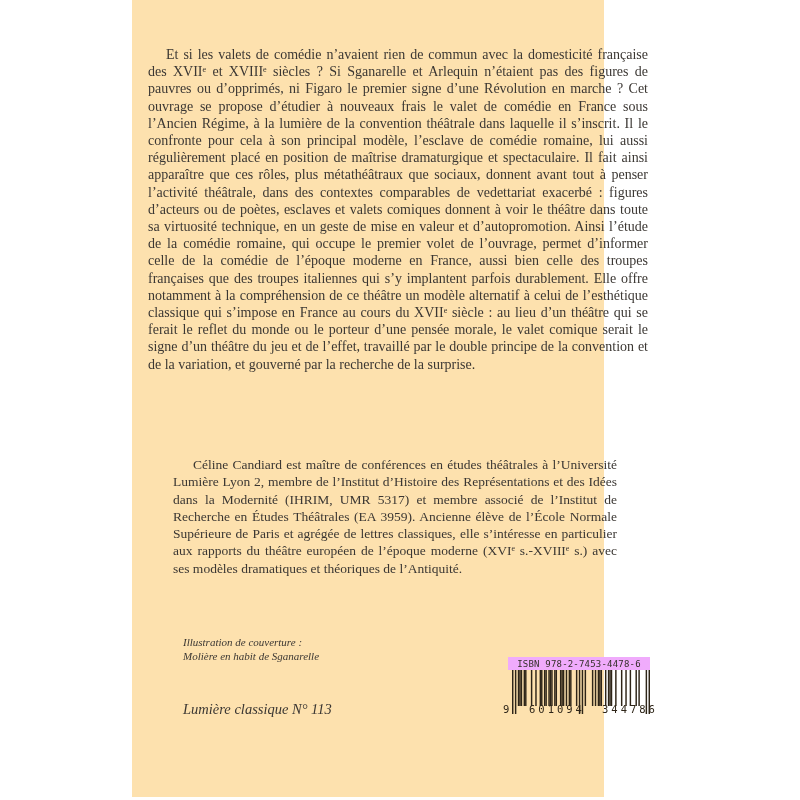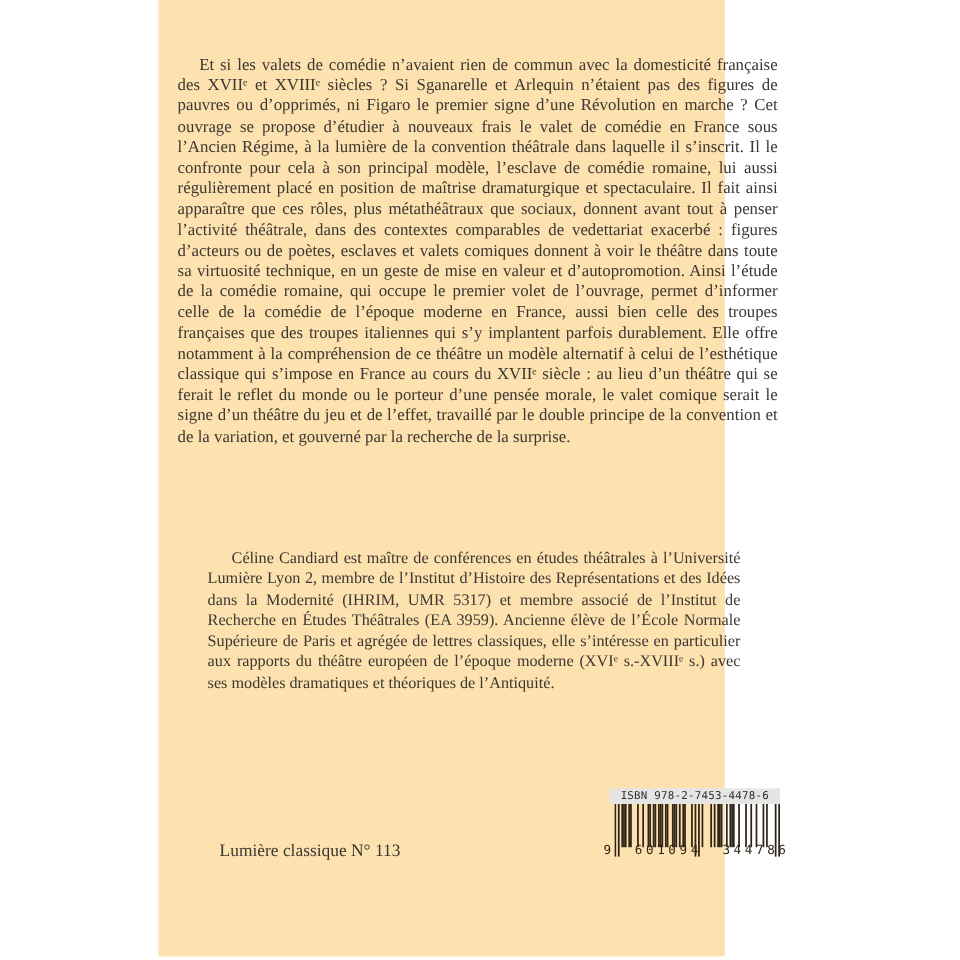--- a/index.html
+++ b/index.html
@@ -42,32 +42,33 @@
     left:51px;top:636px;
     font-size:11px;
     line-height:13.5px;
     font-style:italic;
     margin:0;
   }
   .series{
     position:absolute;
     left:51px;top:701px;
     font-size:14.5px;
+    font-style:italic;
     margin:0;
   }
   .barcode{
     position:absolute;
     left:371px;top:656px;
     width:148px;height:62px;
   }
   .isbn-strip{
     position:absolute;
     left:5px;top:1px;
     width:142px;height:13px;
-    background:#e5e5e5;
+    background:#f0abfc;
     display:flex;align-items:center;justify-content:center;
     font-family:"DejaVu Sans Mono","Liberation Mono",monospace;
     font-size:9px;
     letter-spacing:0.2px;
     color:#332f28;
     white-space:nowrap;
   }
   .bars{
     position:absolute;
     left:9px;top:14px;
@@ -88,20 +89,24 @@
 </style>
 </head>
 <body>
 
 <div class="cover">
 
   <p class="blurb">Et si les valets de comédie n’avaient rien de commun avec la domesticité française des XVIIᵉ et XVIIIᵉ siècles ? Si Sganarelle et Arlequin n’étaient pas des figures de pauvres ou d’opprimés, ni Figaro le premier signe d’une Révolution en marche ? Cet ouvrage se propose d’étudier à nouveaux frais le valet de comédie en France sous l’Ancien Régime, à la lumière de la convention théâtrale dans laquelle il s’inscrit. Il le confronte pour cela à son principal modèle, l’esclave de comédie romaine, lui aussi régulièrement placé en position de maîtrise dramaturgique et spectaculaire. Il fait ainsi apparaître que ces rôles, plus métathéâtraux que sociaux, donnent avant tout à penser l’activité théâtrale, dans des contextes comparables de vedettariat exacerbé : figures d’acteurs ou de poètes, esclaves et valets comiques donnent à voir le théâtre dans toute sa virtuosité technique, en un geste de mise en valeur et d’autopromotion. Ainsi l’étude de la comédie romaine, qui occupe le premier volet de l’ouvrage, permet d’informer celle de la comédie de l’époque moderne en France, aussi bien celle des troupes françaises que des troupes italiennes qui s’y implantent parfois durablement. Elle offre notamment à la compréhension de ce théâtre un modèle alternatif à celui de l’esthétique classique qui s’impose en France au cours du XVIIᵉ siècle : au lieu d’un théâtre qui se ferait le reflet du monde ou le porteur d’une pensée morale, le valet comique serait le signe d’un théâtre du jeu et de l’effet, travaillé par le double principe de la convention et de la variation, et gouverné par la recherche de la surprise.</p>
 
   <p class="bio">Céline Candiard est maître de conférences en études théâtrales à l’Université Lumière Lyon 2, membre de l’Institut d’Histoire des Représentations et des Idées dans la Modernité (IHRIM, UMR 5317) et membre associé de l’Institut de Recherche en Études Théâtrales (EA 3959). Ancienne élève de l’École Normale Supérieure de Paris et agrégée de lettres classiques, elle s’intéresse en particulier aux rapports du théâtre européen de l’époque moderne (XVIᵉ s.-XVIIIᵉ s.) avec ses modèles dramatiques et théoriques de l’Antiquité.</p>
 
+  <p class="caption">
+    <span>Illustration de couverture :</span><br>
+    <span>Molière en habit de Sganarelle</span>
+  </p>
 
   <p class="series">Lumière classique N° 113</p>
 
   <div class="barcode">
     <div class="isbn-strip">ISBN  978-2-7453-4478-6</div>
     <svg class="bars" viewBox="0 0 95 44" preserveAspectRatio="none" xmlns="http://www.w3.org/2000/svg">
         <rect x="0" y="0" width="1" height="44" fill="#2e2518"></rect>
         <rect x="2" y="0" width="1" height="44" fill="#2e2518"></rect>
         <rect x="4" y="0" width="1" height="36" fill="#2e2518"></rect>
         <rect x="5" y="0" width="1" height="36" fill="#2e2518"></rect>

